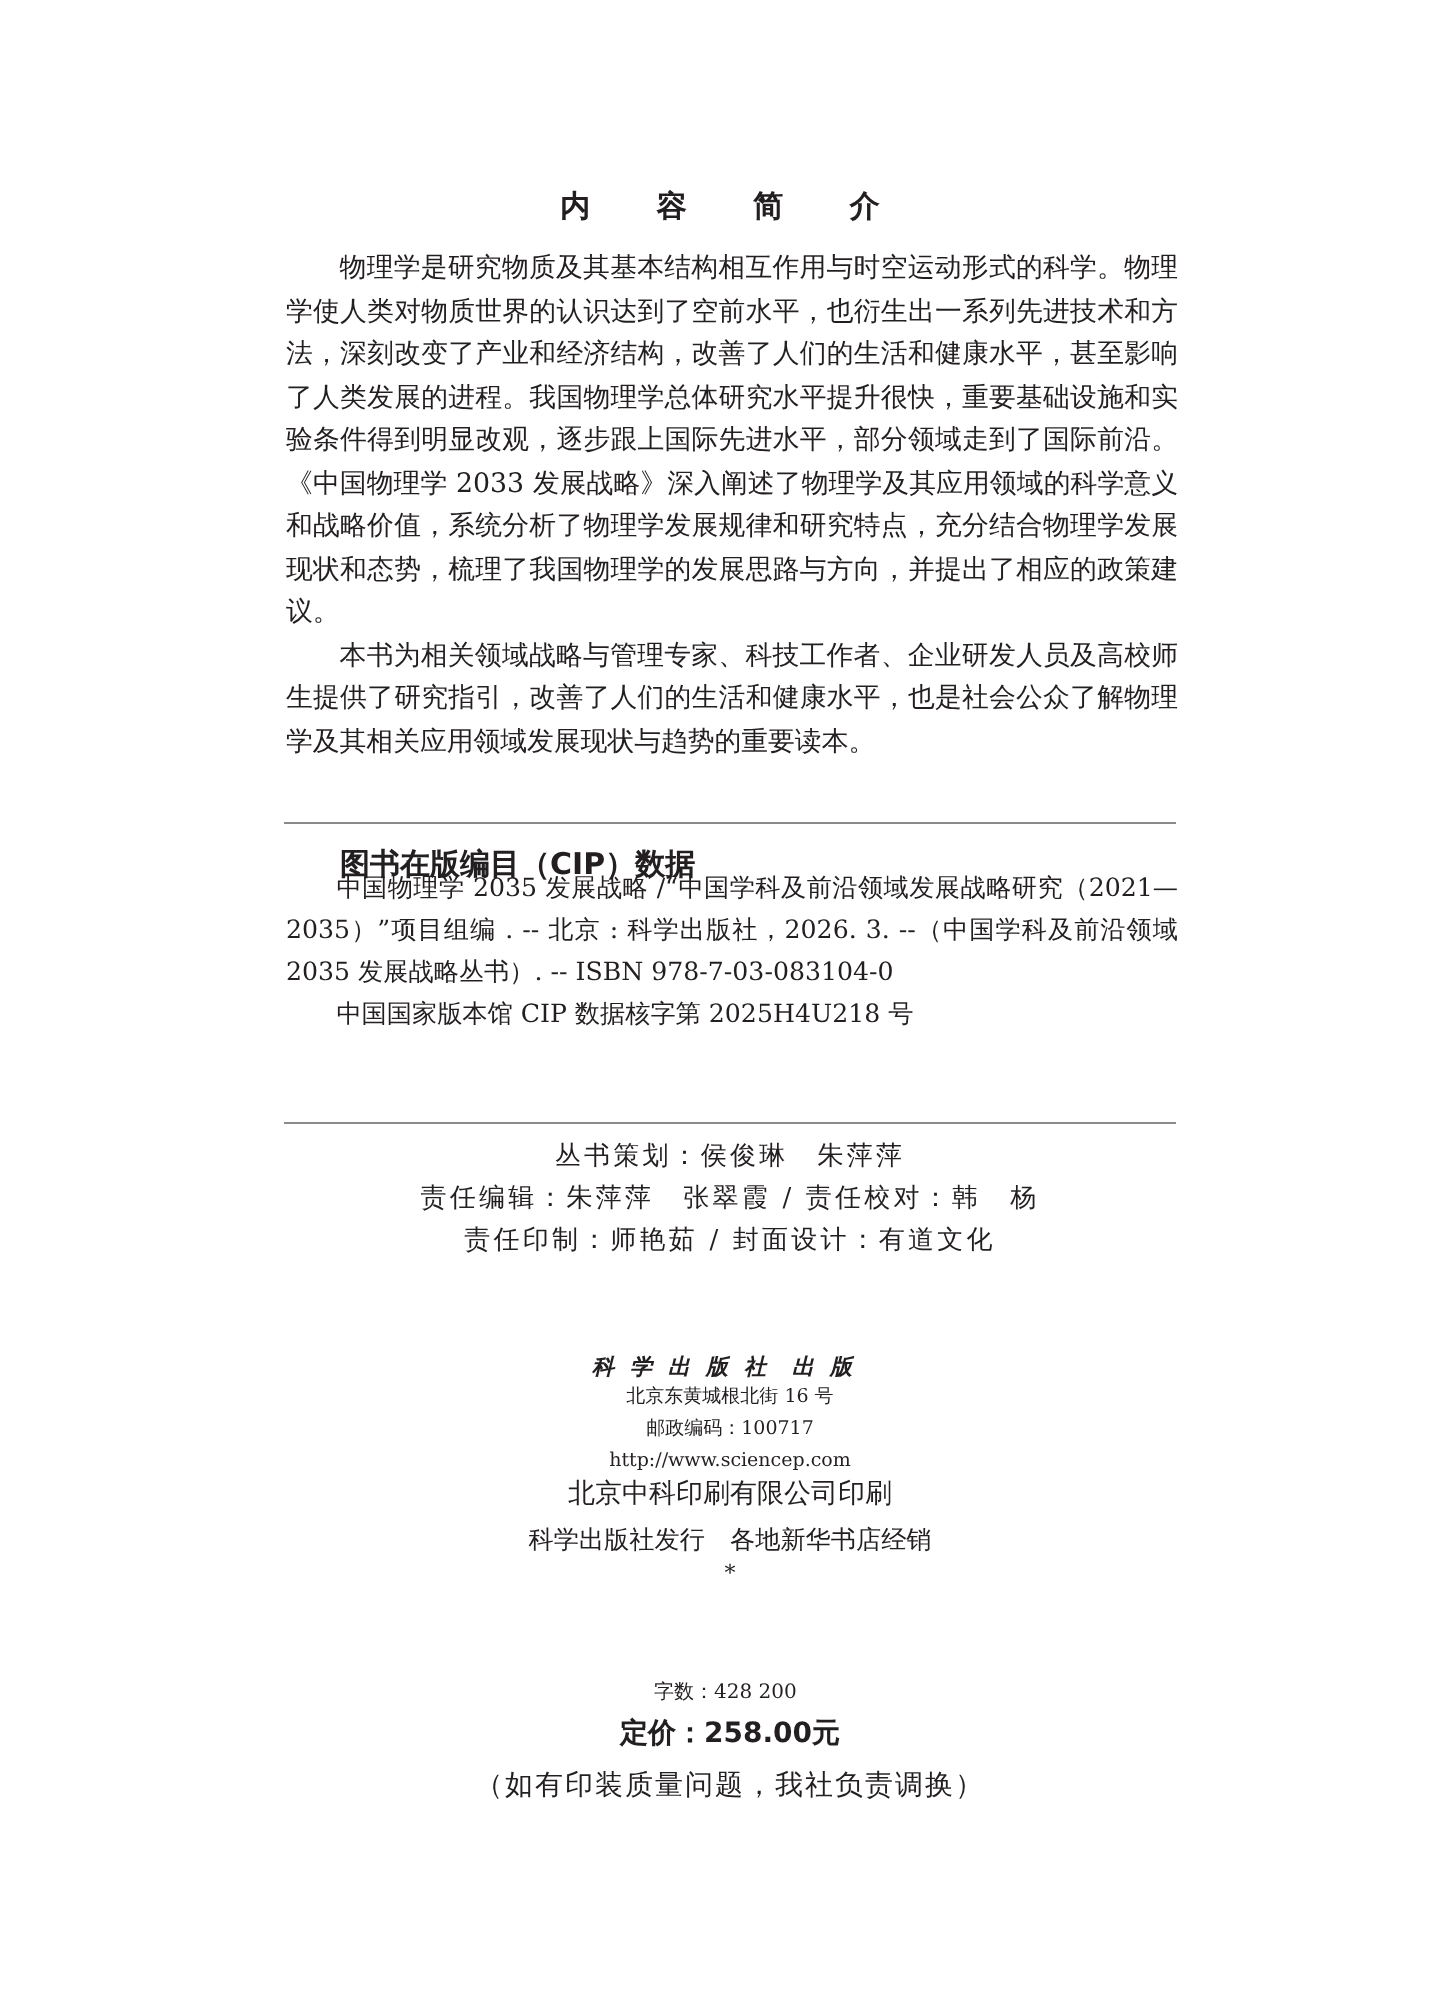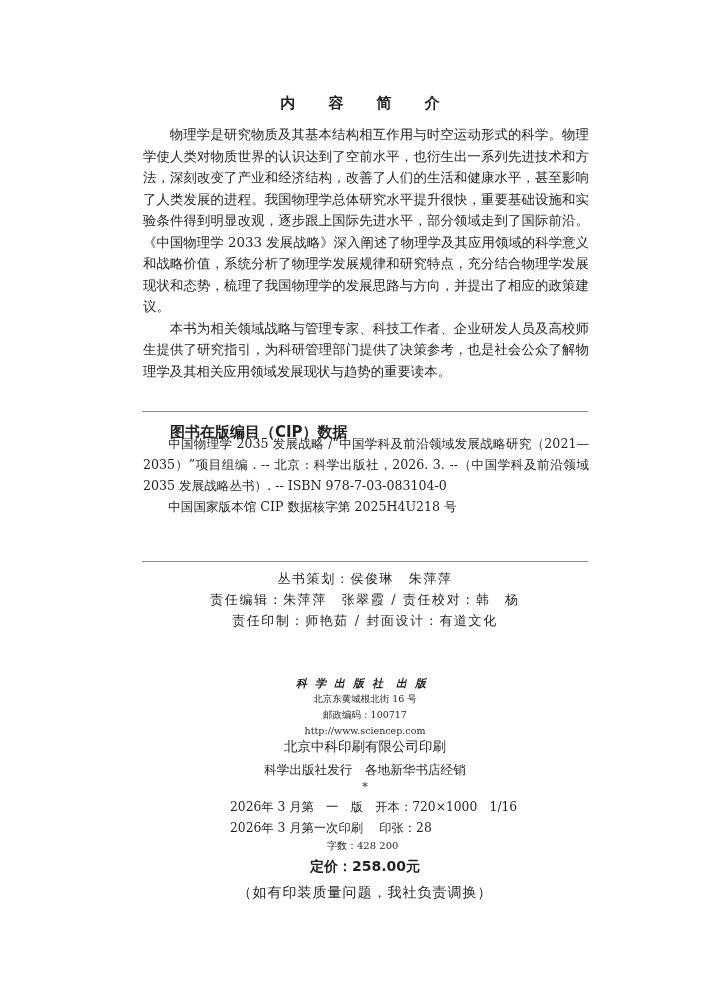--- a/index.html
+++ b/index.html
@@ -60,21 +60,21 @@
 </style>
 </head>
 <body>
 
 <div class="page">
 
   <div class="title">内 容 简 介</div>
 
   <div class="abstract">
     <p>物理学是研究物质及其基本结构相互作用与时空运动形式的科学。物理学使人类对物质世界的认识达到了空前水平，也衍生出一系列先进技术和方法，深刻改变了产业和经济结构，改善了人们的生活和健康水平，甚至影响了人类发展的进程。我国物理学总体研究水平提升很快，重要基础设施和实验条件得到明显改观，逐步跟上国际先进水平，部分领域走到了国际前沿。《中国物理学 2033 发展战略》深入阐述了物理学及其应用领域的科学意义和战略价值，系统分析了物理学发展规律和研究特点，充分结合物理学发展现状和态势，梳理了我国物理学的发展思路与方向，并提出了相应的政策建议。</p>
-    <p>本书为相关领域战略与管理专家、科技工作者、企业研发人员及高校师生提供了研究指引，为科研管理部门提供了决策参考，也是社会公众了解物理学及其相关应用领域发展现状与趋势的重要读本。</p>
+    <p>本书为相关领域战略与管理专家、科技工作者、企业研发人员及高校师生提供了研究指引，改善了人们的生活和健康水平，也是社会公众了解物理学及其相关应用领域发展现状与趋势的重要读本。</p>
   </div>
 
   <div class="rule r1"></div>
 
   <div class="cip-heading">图书在版编目（CIP）数据</div>
   <div class="cip-body">
     <p class="indent">中国物理学 2035 发展战略 /“中国学科及前沿领域发展战略研究（2021—2035）”项目组编 . -- 北京 : 科学出版社，2026. 3. --（中国学科及前沿领域 2035 发展战略丛书）. -- ISBN 978-7-03-083104-0</p>
     <p class="sub">中国国家版本馆 CIP 数据核字第 2025H4U218 号</p>
   </div>
 
@@ -93,21 +93,17 @@
     </div>
     <p class="pub-small">北京东黄城根北街 16 号</p>
     <p class="pub-small">邮政编码：100717</p>
     <p class="pub-small">http://www.sciencep.com</p>
   </div>
 
   <div class="printer">北京中科印刷有限公司印刷</div>
   <div class="distrib">科学出版社发行　各地新华书店经销</div>
   <div class="star">*</div>
 
-  <div class="specs">
-    <p>2026年 3 月第　一　版　开本：720×1000　1/16</p>
-    <p>2026年 3 月第一次印刷　 印张：28</p>
-  </div>
   <div class="wordcount">字数：428 200</div>
   <div class="price">定价：258.00元</div>
   <div class="notice">（如有印装质量问题，我社负责调换）</div>
 
 </div>
 
 </body></html>

